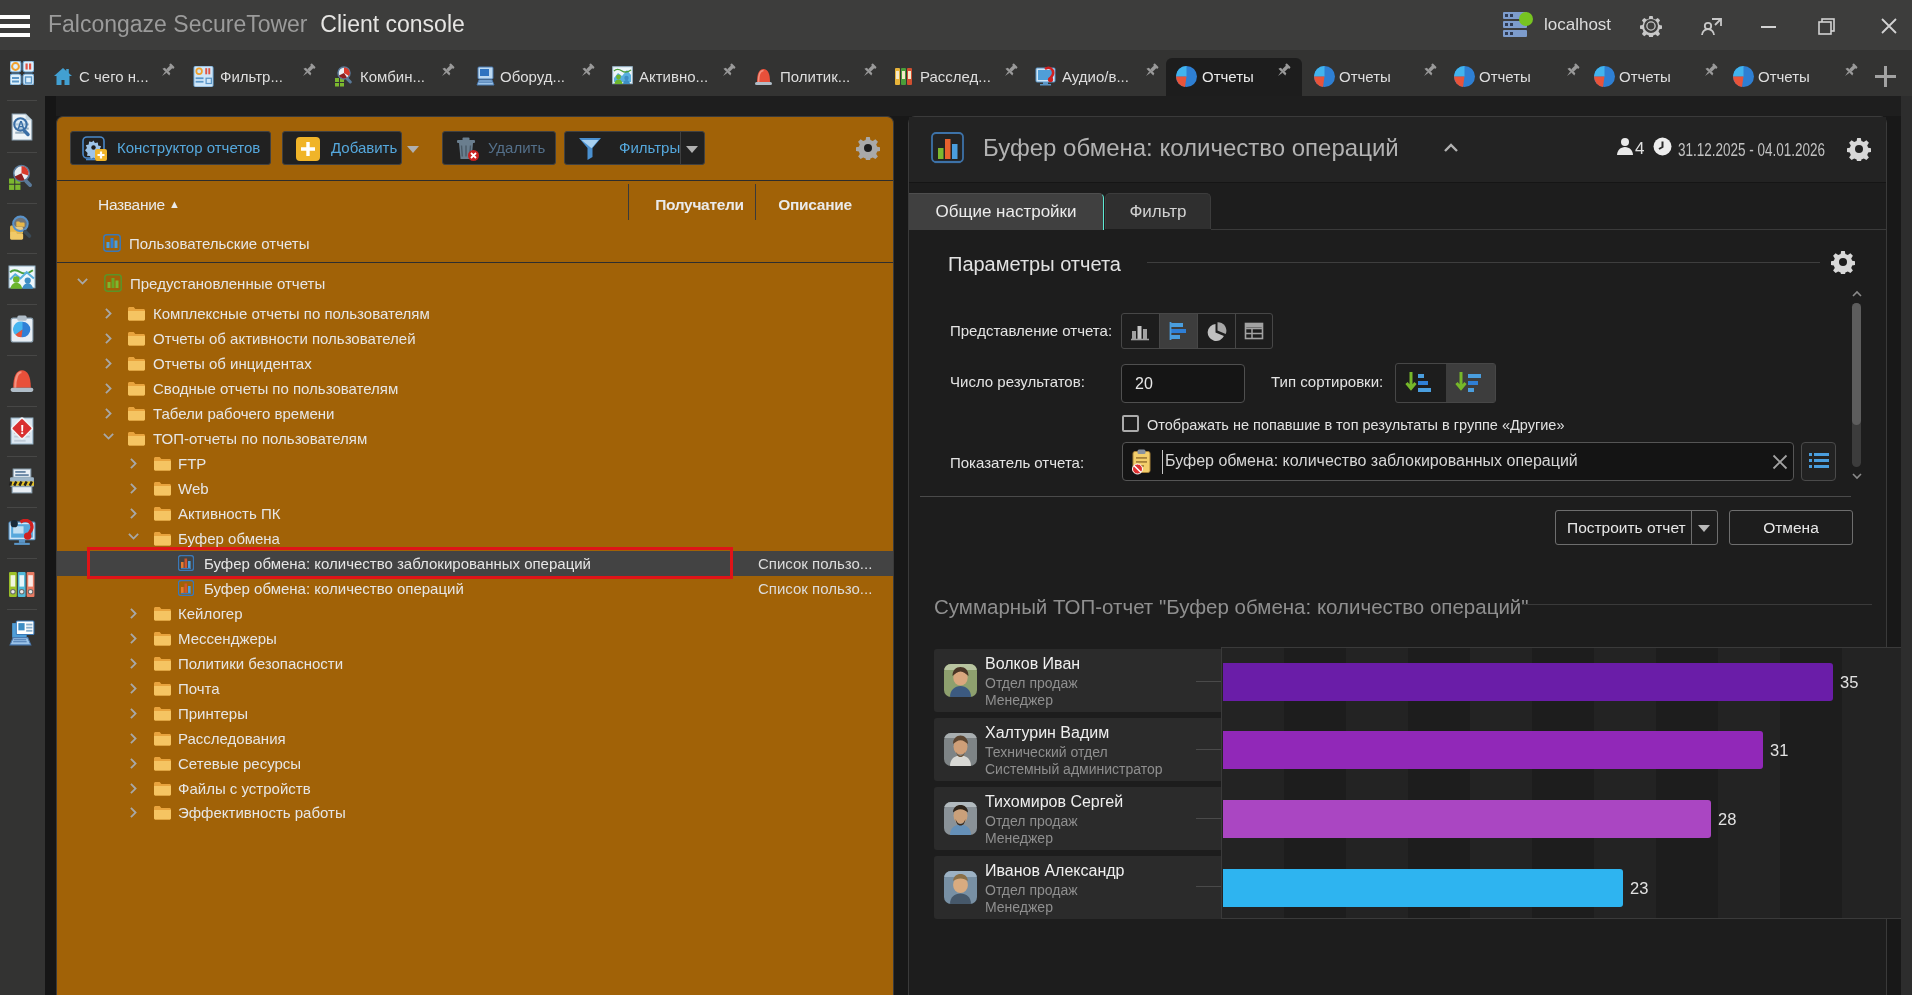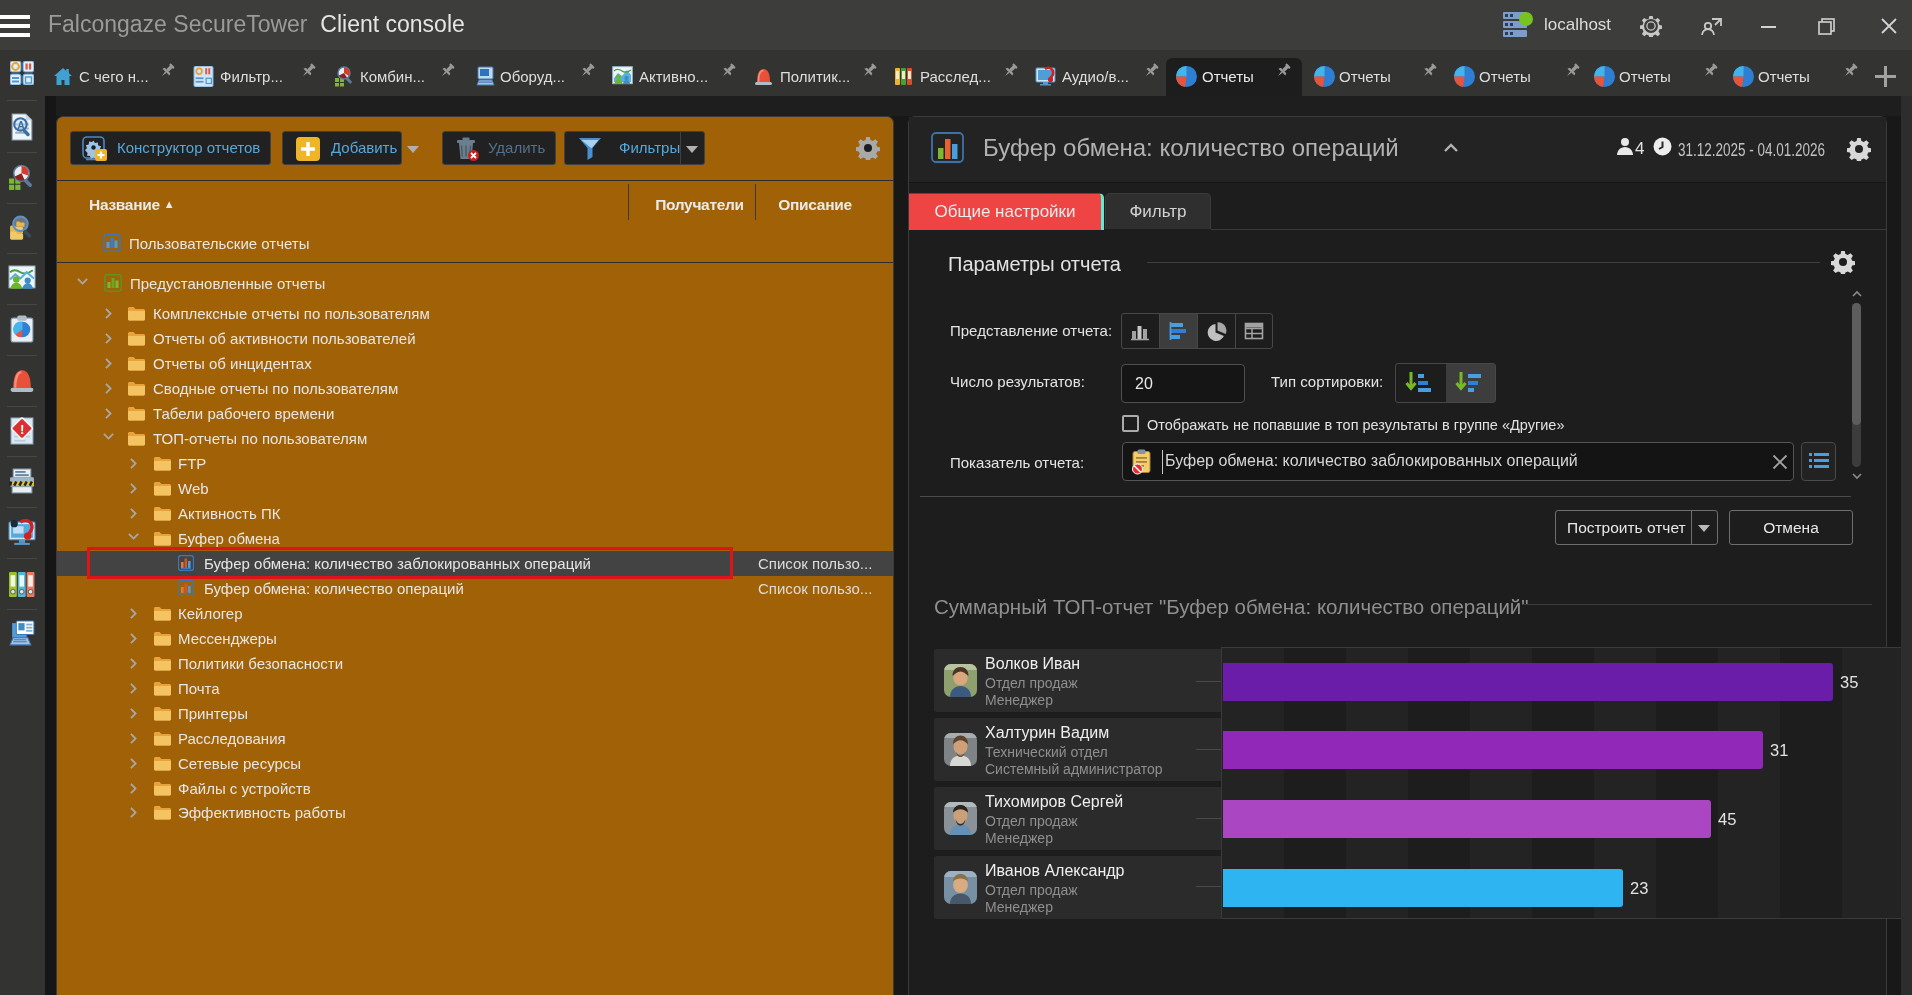--- a/index.html
+++ b/index.html
@@ -406,21 +406,21 @@
     <span style="margin-left:54px">Фильтры</span>
     <div class="abs" style="left:115px;top:0;width:1px;height:32px;background:#3f3f3f"></div>
     <span class="arr" style="left:121px"></span>
   </div>
   <svg class="abs gear" style="left:799px;top:19px" width="24" height="24" viewBox="0 0 24 24">
     <path d="M10.2 1h3.6l.6 3 2.4 1 2.6-1.7 2.5 2.5L20.2 8.4l1 2.4 3 .6v3.6l-3 .6-1 2.4 1.7 2.6-2.5 2.5-2.6-1.7-2.4 1-.6 3h-3.6l-.6-3-2.4-1-2.6 1.7-2.5-2.5 1.7-2.6-1-2.4-3-.6v-3.6l3-.6 1-2.4L2.1 5.8l2.5-2.5L7.2 5l2.4-1z" fill="#a9a9a9"></path>
     <circle cx="12" cy="12" r="4" fill="#1d1d1d"></circle>
   </svg>
   <div class="abs" style="left:0;top:63px;width:836px;height:1px;background:#2c2c2c"></div>
 
-  <div class="abs txt" style="left:32px;top:79px;font-size:15.5px;font-weight:bold;color:#eaeaea;letter-spacing:-0.3px">Название <span style="font-size:11px;position:relative;top:-2px">▲</span></div>
+  <div class="abs txt" style="left:41px;top:79px;font-size:15.5px;font-weight:normal;color:#eaeaea;letter-spacing:-0.3px">Название <span style="font-size:11px;position:relative;top:-2px">▲</span></div>
   <div class="abs" style="left:571px;top:67px;width:1px;height:36px;background:#3a3a3a"></div>
   <div class="abs" style="left:698px;top:67px;width:1px;height:36px;background:#3a3a3a"></div>
   <div class="abs txt" style="left:587px;top:79px;width:111px;text-align:center;font-size:15.5px;font-weight:bold;color:#eaeaea;letter-spacing:-0.3px">Получатели</div>
   <div class="abs txt" style="left:698px;top:79px;width:120px;text-align:center;font-size:15.5px;font-weight:bold;color:#eaeaea;letter-spacing:-0.3px">Описание</div>
 
   <div class="abs" style="left:0;top:434px;width:836px;height:25px;background:#434343"></div>
   <div class="abs" style="left:30px;top:430px;width:646px;height:32px;border:3px solid #df1418"></div>
   <div class="trow" style="left:0;top:114px">
       <svg class="tico" style="left:46px" viewBox="0 0 18 18">
         <use href="#chart-b"></use>
@@ -680,21 +680,21 @@
         <circle cx="9.5" cy="9.5" r="9" fill="#ededed"></circle>
         <path d="M9.5 4.5v5.5l-3.5 2" stroke="#2a2a2a" stroke-width="2" fill="none"></path>
       </svg>
     <div class="abs txt" style="left:769px;top:23px;font-size:18px;color:#c2c2c2;transform:scaleX(.75);transform-origin:left">31.12.2025 - 04.01.2026</div>
     <svg class="abs gear" style="left:938px;top:20px" width="24" height="24" viewBox="0 0 24 24">
       <path d="M10.2 1h3.6l.6 3 2.4 1 2.6-1.7 2.5 2.5L20.2 8.4l1 2.4 3 .6v3.6l-3 .6-1 2.4 1.7 2.6-2.5 2.5-2.6-1.7-2.4 1-.6 3h-3.6l-.6-3-2.4-1-2.6 1.7-2.5-2.5 1.7-2.6-1-2.4-3-.6v-3.6l3-.6 1-2.4L2.1 5.8l2.5-2.5L7.2 5l2.4-1z" fill="#d8d8d8"></path>
       <circle cx="12" cy="12" r="4" fill="#232323"></circle>
     </svg>
   </div>
 
-  <div class="abs" style="left:0;top:76px;width:195px;height:37px;background:#ef4444;border-top:1px solid #4e4e4e;border-right:3px solid #5eead4;border-radius:0 5px 0 0;text-align:center;line-height:36px;font-size:17px;color:#ececec">Общие настройки</div>
+  <div class="abs" style="left:0;top:76px;width:195px;height:37px;background:#404040;border-top:1px solid #4e4e4e;border-right:1px solid #5eead4;border-radius:0 5px 0 0;text-align:center;line-height:36px;font-size:17px;color:#ececec">Общие настройки</div>
   <div class="abs" style="left:196px;top:76px;width:106px;height:36px;background:#2f2f2f;border:1px solid #3c3c3c;border-bottom:none;border-radius:5px 5px 0 0;text-align:center;line-height:36px;font-size:17px;color:#d2d2d2">Фильтр</div>
   <div class="abs" style="left:302px;top:112px;width:675px;height:1px;background:#3a3a3a"></div>
 
   <div class="abs txt" style="left:39px;top:136px;font-size:20px;color:#e2e2e2">Параметры отчета</div>
   <div class="abs" style="left:238px;top:145px;width:673px;height:1px;background:#3e3e3e"></div>
   <svg class="abs gear" style="left:922px;top:133px" width="24" height="24" viewBox="0 0 24 24">
     <path d="M10.2 1h3.6l.6 3 2.4 1 2.6-1.7 2.5 2.5L20.2 8.4l1 2.4 3 .6v3.6l-3 .6-1 2.4 1.7 2.6-2.5 2.5-2.6-1.7-2.4 1-.6 3h-3.6l-.6-3-2.4-1-2.6 1.7-2.5-2.5 1.7-2.6-1-2.4-3-.6v-3.6l3-.6 1-2.4L2.1 5.8l2.5-2.5L7.2 5l2.4-1z" fill="#d8d8d8"></path>
     <circle cx="12" cy="12" r="4" fill="#1d1d1d"></circle>
   </svg>
   <div class="abs txt plab" style="left:41px;top:205px">Представление отчета:</div>
@@ -880,20 +880,20 @@
   <div class="conn" style="left:287px;top:701px"></div>
   <div class="conn" style="left:287px;top:769px"></div>
 
   <div class="abs" style="left:312px;top:530px;width:779px;height:272px;border:1px solid #3a3a3a;background:repeating-linear-gradient(90deg,#232323 0px,#232323 62px,#1d1d1d 62px,#1d1d1d 124px)">
     <div class="cbar" style="left:1px;top:15px;width:610px;height:38px;background:#6a1da8"></div>
     <div class="cbar" style="left:1px;top:83px;width:540px;height:38px;background:#9128b8"></div>
     <div class="cbar" style="left:1px;top:152px;width:488px;height:38px;background:#aa46c2"></div>
     <div class="cbar" style="left:1px;top:221px;width:400px;height:38px;background:#2eb4f0"></div>
     <div class="cval" style="left:618px;top:25px">35</div>
     <div class="cval" style="left:548px;top:93px">31</div>
-    <div class="cval" style="left:496px;top:162px">45</div>
+    <div class="cval" style="left:496px;top:162px">28</div>
     <div class="cval" style="left:408px;top:231px">23</div>
   </div>
 </div>
 
 <div class="abs" style="left:45px;top:96px;width:11px;height:899px;background:#161616"></div>
 
 <div class="abs" style="left:1901px;top:96px;width:11px;height:899px;background:#2d2d2d"></div>
 
 </body></html>

